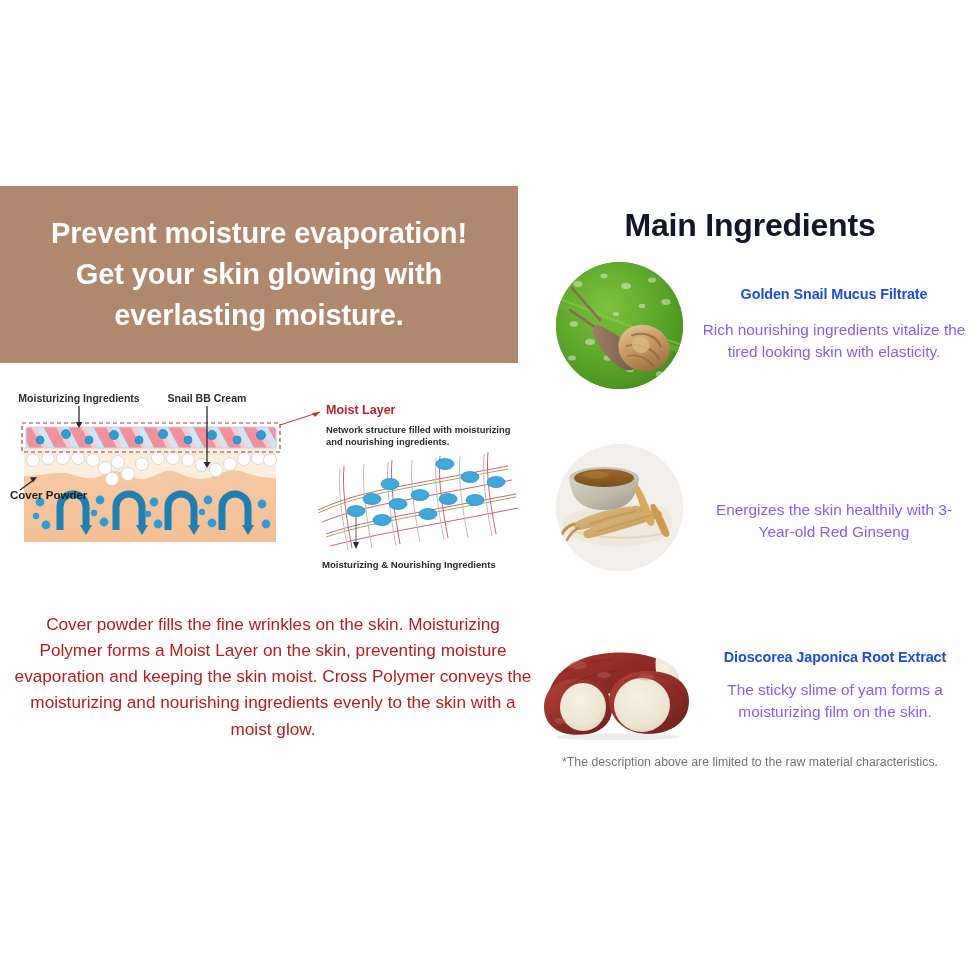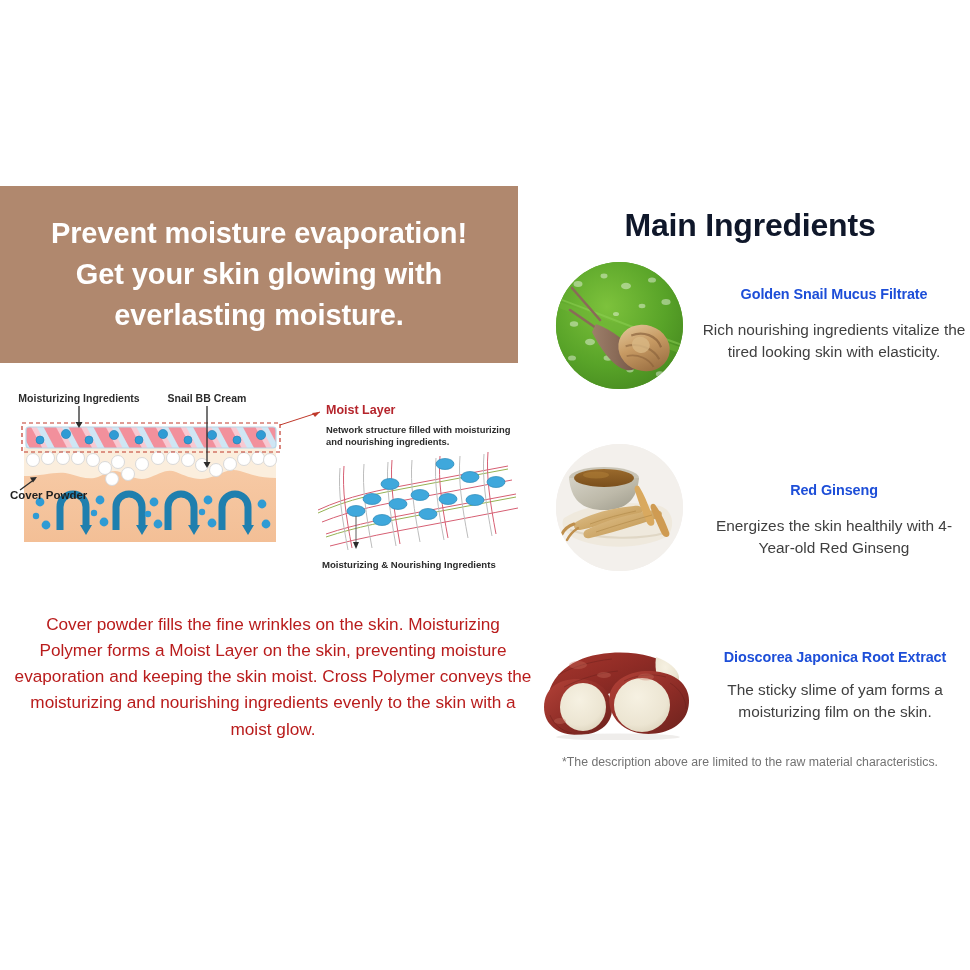--- a/index.html
+++ b/index.html
@@ -108,21 +108,21 @@
   .ing-name {
     font-size: 14.4px;
     font-weight: bold;
     color: #1d4ed8;
     letter-spacing: -0.1px;
   }
   .ing-desc {
     margin-top: 17px;
     font-size: 15.4px;
     line-height: 1.42;
-    color: #404040;
+    color: #8b5cf6;
   }
   .ing-1 .ing-copy { top: 24px; }
   .ing-2 .ing-copy { top: 38px; }
   .ing-3 .ing-copy { top: 9px; left: 160px; width: 290px; }
   .ing-3 .ing-desc { margin-top: 14px; }
 
   .ing-3 .ing-photo { left: 8px; top: 5px; }
 
   .footnote {
     position: absolute;
@@ -417,22 +417,21 @@
             <path d="M22 84 C16 88 13 92 11 96" stroke="#bf8f4c" stroke-width="2.4" fill="none" stroke-linecap="round"></path>
             <g stroke="#a8803f" stroke-width="0.9" fill="none" opacity="0.55">
               <path d="M34 80 C50 74 66 70 80 67"></path>
               <path d="M40 88 C58 82 78 76 96 71"></path>
             </g>
           </g>
         </svg>
       </div>
     </div>
     <div class="ing-copy">
-      <div class="ing-name">Red Ginseng</div>
-      <div class="ing-desc">Energizes the skin healthily with 4-Year-old Red Ginseng</div>
+      <div class="ing-desc">Energizes the skin healthily with 3-Year-old Red Ginseng</div>
     </div>
   </div>
 
   <div class="ing ing-3">
     <div class="ing-photo">
       <div>
         <svg width="160" height="95" viewBox="0 0 160 95" xmlns="http://www.w3.org/2000/svg">
           <defs>
             <linearGradient id="yamSkin" x1="0" y1="0" x2="1" y2="1">
               <stop offset="0%" stop-color="#a8372e"></stop>

